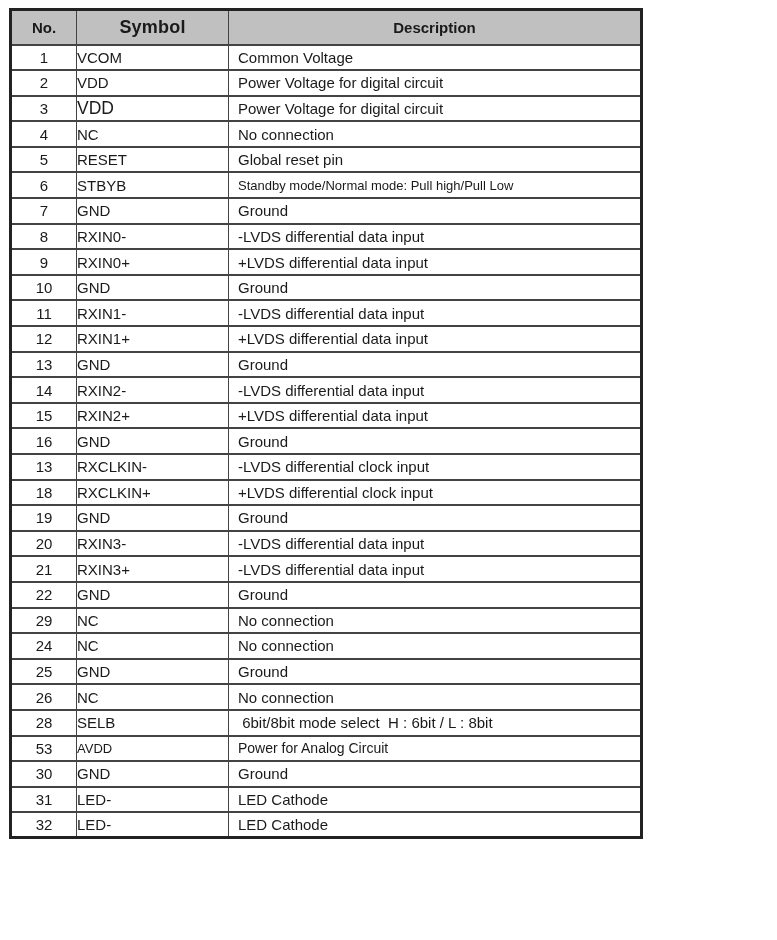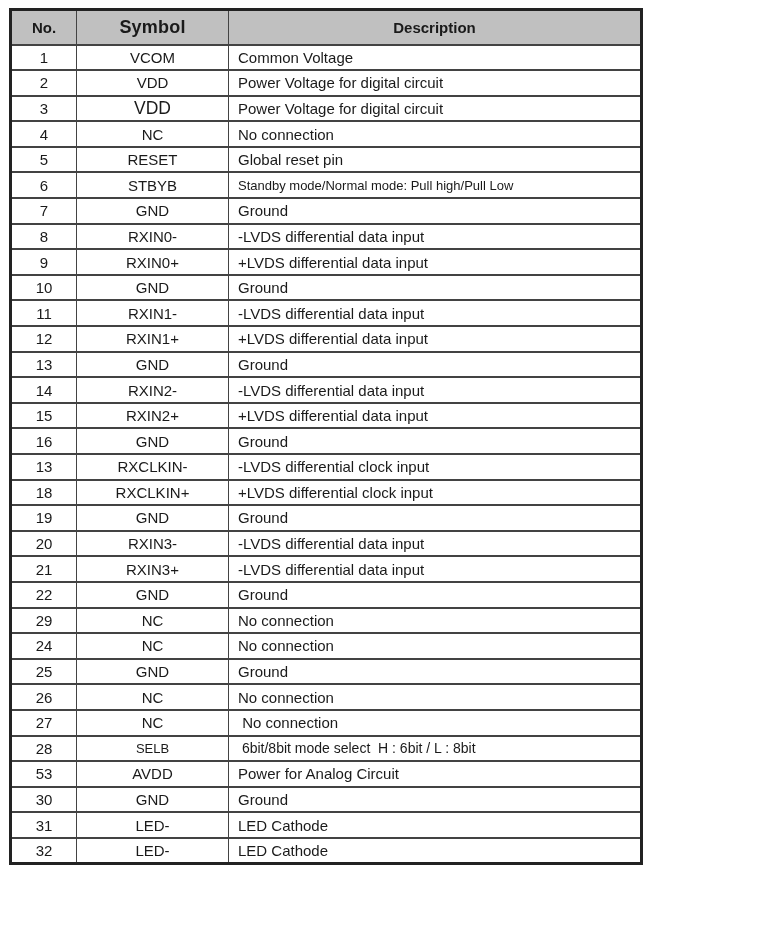--- a/index.html
+++ b/index.html
@@ -55,21 +55,21 @@
   th.col-no     { font-size: 15px; }
   th.col-symbol { font-size: 18px; letter-spacing: 0.2px; margin-left: 47px; }
   th.col-desc   { font-size: 15px; }
   tbody td {
     height: 25.6px;
     font-size: 15px;
     padding: 0;
     background: #ffffff;
   }
   td.col-no     { text-align: center; }
-  td.col-symbol { text-align: center; }
+  td.col-symbol { }
   td.col-desc   {
     text-align: left;
     padding-left: 9px;
     white-space: pre-wrap;
   }
   
   tbody tr:nth-child(3)  td.col-symbol { font-size: 17.5px; }
   tbody tr:nth-child(6)  td.col-desc   { font-size: 13px; }
   tbody tr:nth-child(28) td.col-symbol { font-size: 13px; margin-left: 8px; }
   tbody tr:nth-child(28) td.col-desc   { font-size: 14px; }
@@ -216,25 +216,20 @@
           <td class="col-no">25</td>
           <td class="col-symbol">GND</td>
           <td class="col-desc">Ground</td>
         </tr>
         <tr>
           <td class="col-no">26</td>
           <td class="col-symbol">NC</td>
           <td class="col-desc">No connection</td>
         </tr>
         <tr>
-          <td class="col-no">27</td>
-          <td class="col-symbol">NC</td>
-          <td class="col-desc"> No connection</td>
-        </tr>
-        <tr>
           <td class="col-no">28</td>
           <td class="col-symbol">SELB</td>
           <td class="col-desc"> 6bit/8bit mode select  H : 6bit / L : 8bit</td>
         </tr>
         <tr>
           <td class="col-no">53</td>
           <td class="col-symbol">AVDD</td>
           <td class="col-desc">Power for Analog Circuit</td>
         </tr>
         <tr>

